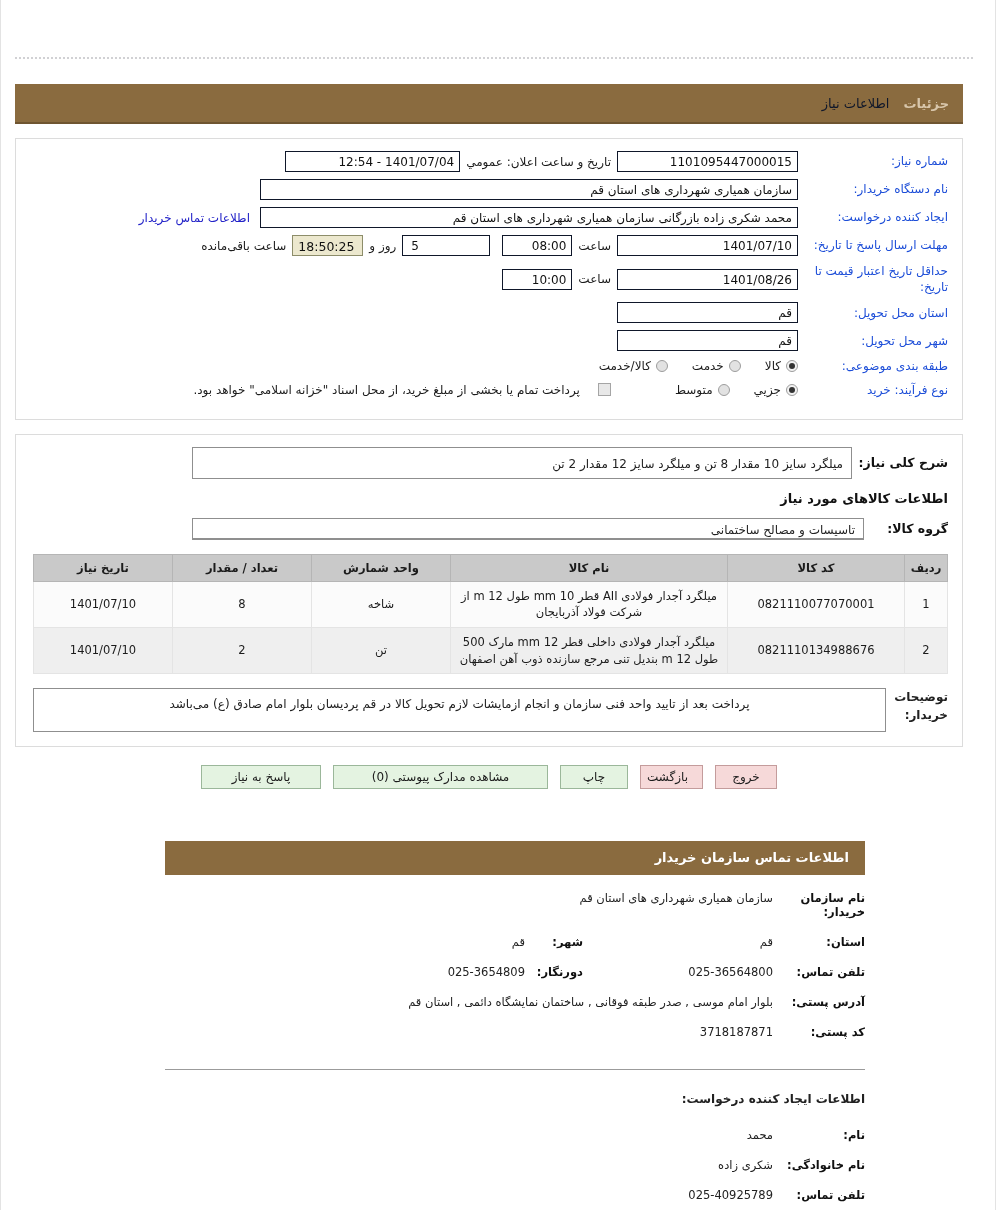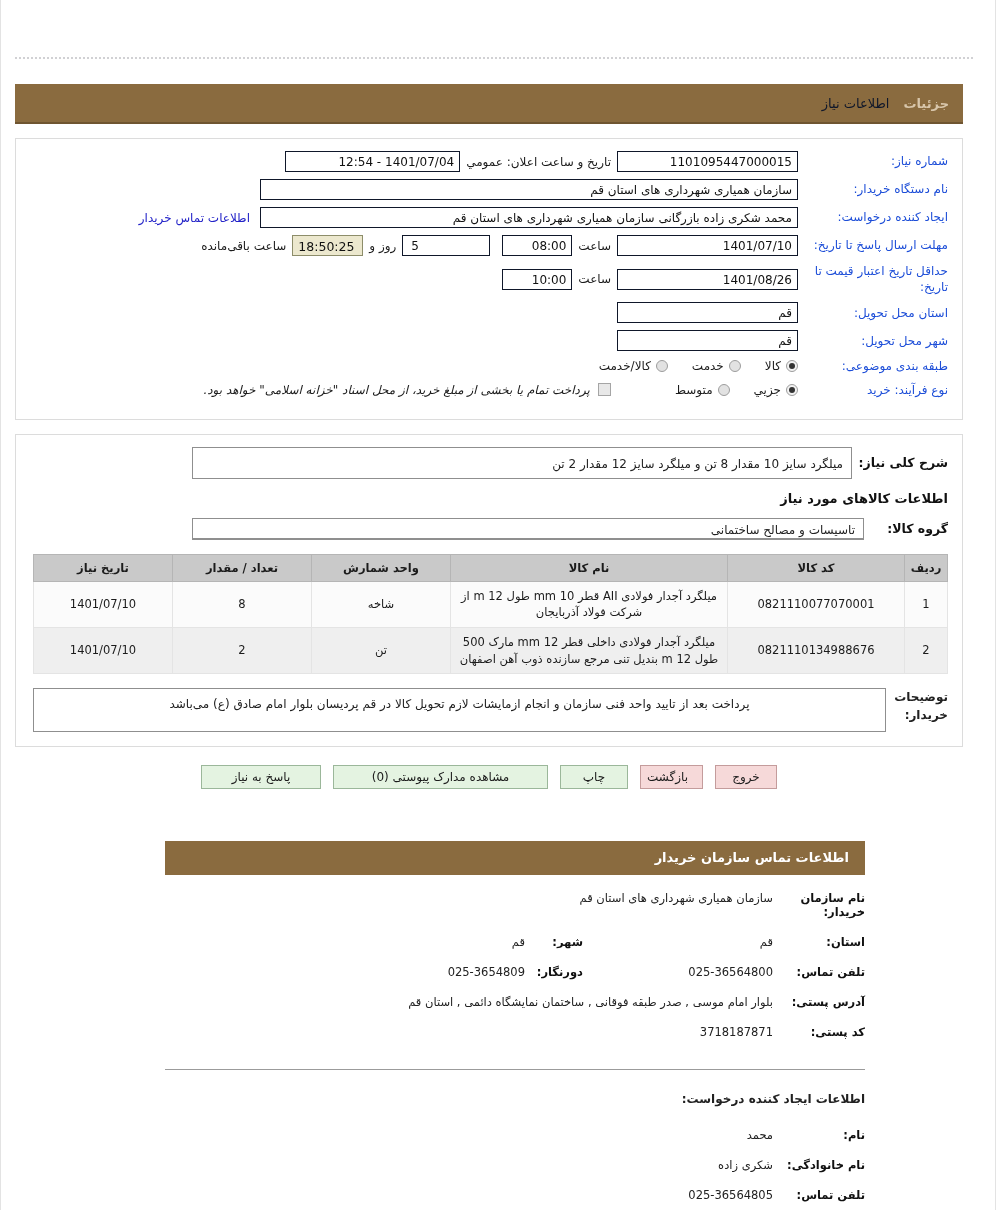--- a/index.html
+++ b/index.html
@@ -139,21 +139,21 @@
   .radio.on { background: #f2f2f2; }
   .radio.on::after {
     content: ""; position: absolute; left: 2px; top: 2px;
     width: 6px; height: 6px; border-radius: 50%; background: #333;
   }
   .radio-lbl { font-size: 12px; color: #1c1c1c; white-space: nowrap;}
   .chk {
     width: 13px; height: 13px; border: 1px solid #a5a5a5;
     background: #e8e8e8; display: inline-block; box-sizing: border-box;
   }
-  .chk-wrap { display:flex; align-items:center; gap:8px; margin-right: 40px; font-style: italic;}
+  .chk-wrap { display:flex; align-items:center; gap:18px; margin-right: 40px;}
   .chk-lbl { font-size: 12px; color:#1c1c1c; white-space: nowrap;}
 
   
   .desc-row { display: flex; align-items: center; margin-bottom: 4px;}
   .bold-lbl { font-weight: bold; font-size: 12.5px; color: #111; }
   .desc-box {
     border: 1px solid #8f8f8f;
     width: 660px; height: 32px; line-height: 32px;
     padding: 0 8px; box-sizing: border-box;
     text-align: right; font-size: 12px; background:#fff;
@@ -477,18 +477,18 @@
         <div class="cval">محمد</div>
       </div>
 
       <div class="crow">
         <div class="ckey">نام خانوادگی:</div>
         <div class="cval">شکری زاده</div>
       </div>
 
       <div class="crow">
         <div class="ckey">تلفن تماس:</div>
-        <div class="cval">025-36564805</div>
+        <div class="cval">025-40925789</div>
       </div>
     </div>
   </div>
 
 </div>
 
 </body></html>

